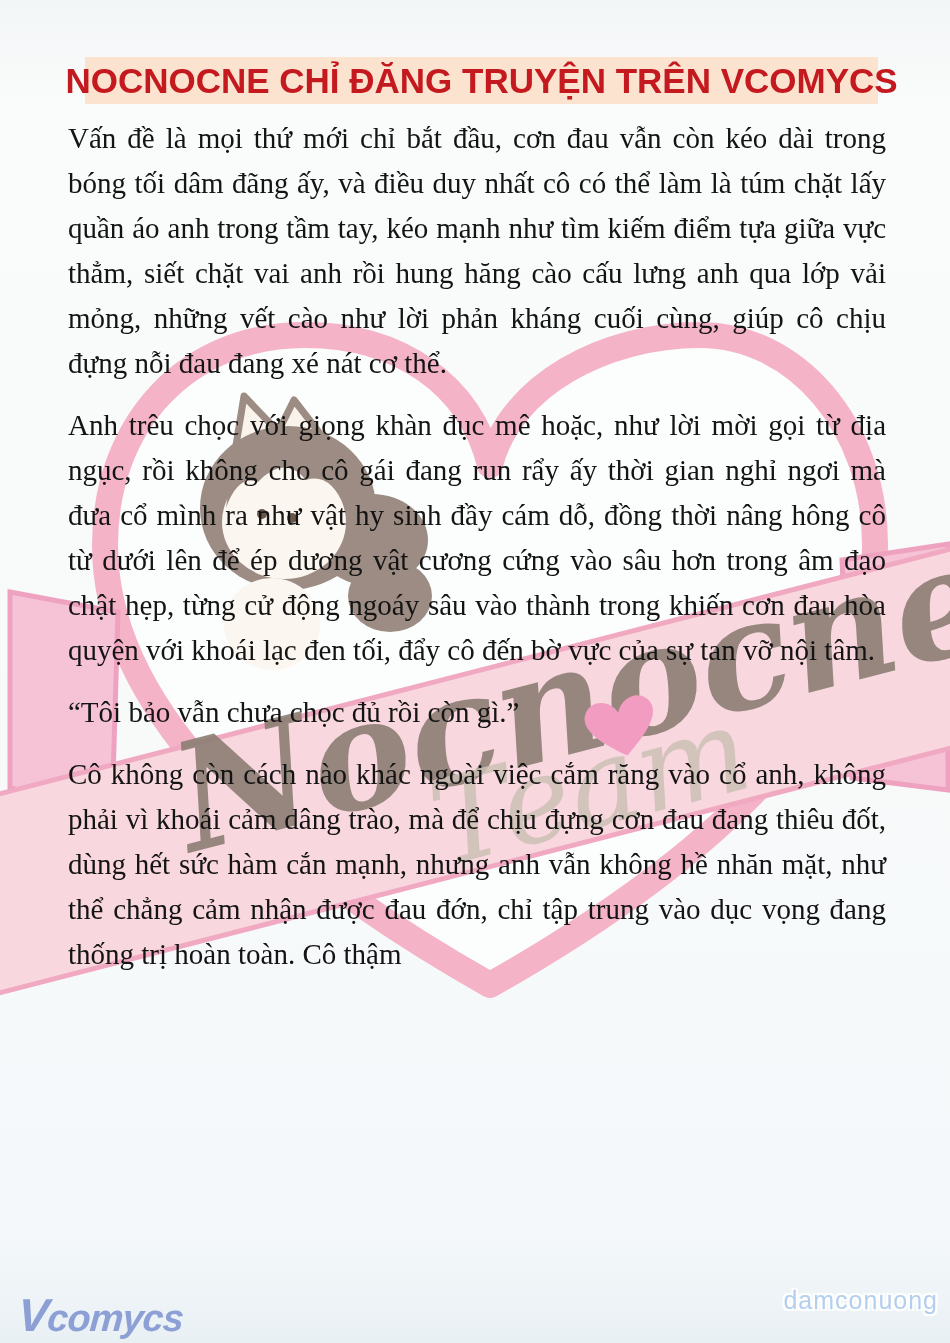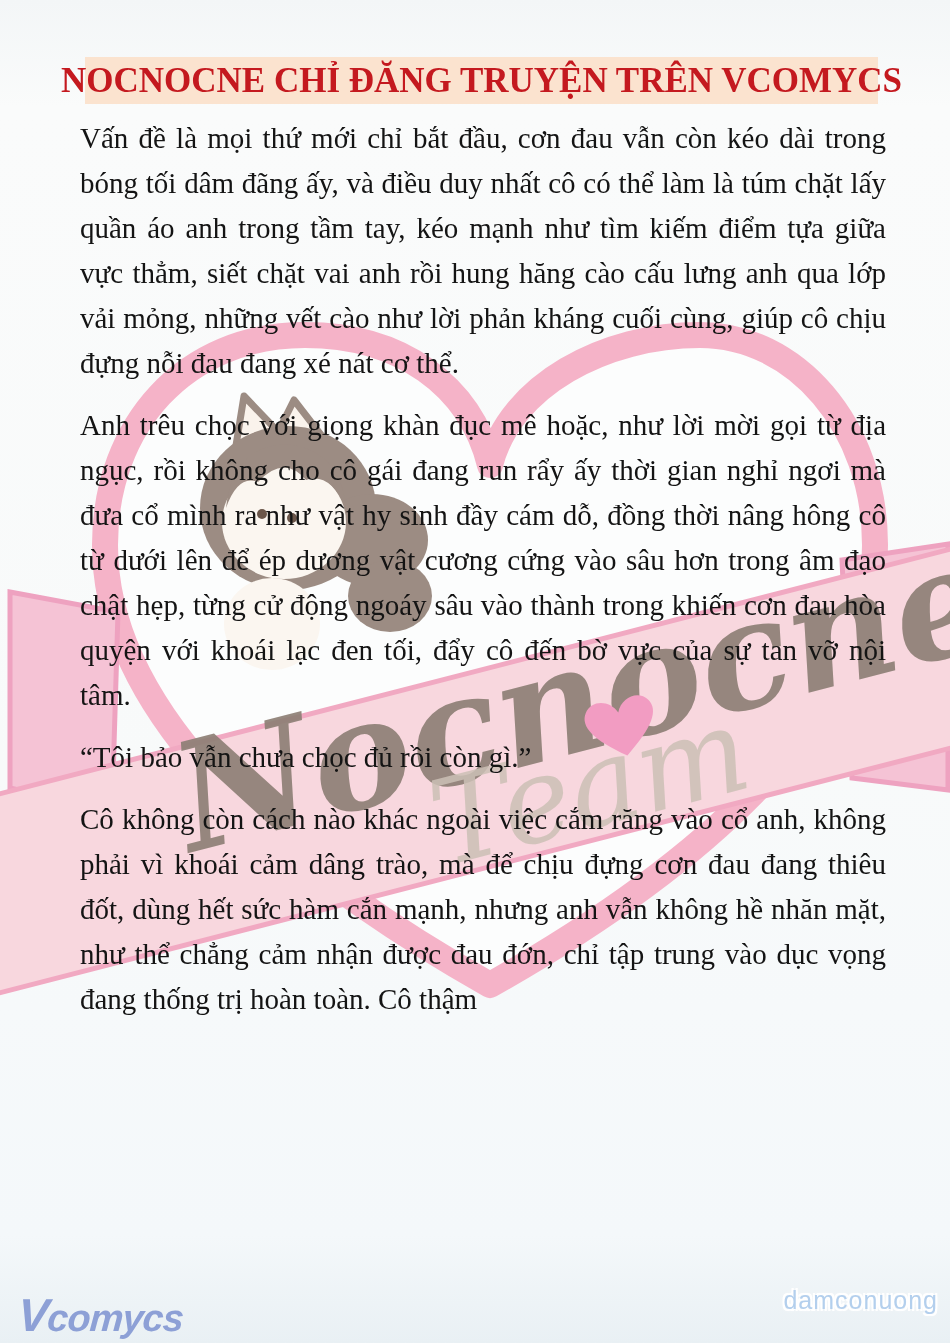--- a/index.html
+++ b/index.html
@@ -17,33 +17,33 @@
   .watermark-layer{
     position:absolute;inset:0;z-index:0;pointer-events:none;
   }
   .content-layer{
     position:absolute;inset:0;z-index:1;
   }
   .header-strip{
     position:absolute;left:85px;top:57px;width:793px;height:47px;
     background:#fbe3cf;
     display:flex;align-items:center;justify-content:center;
-    font-family:Liberation Serif, serif;
+    font-family:Liberation Sans, sans-serif;
     font-weight:bold;
     font-size:35px;
     color:#c4191f;
     white-space:nowrap;
     letter-spacing:0px;
   }
   .text-column{
     position:absolute;left:68px;top:116px;width:818px;
     font-size:29px;line-height:45px;color:#141414;
     text-align:justify;
   }
-  .text-column p{margin:0 0 17px 12px;}
+  .text-column p{margin:0 0 17px 0;}
   .footer-logo{
     position:absolute;left:18px;top:1288px;
     font-family:"Liberation Sans", sans-serif;
     font-weight:bold;font-style:italic;
     font-size:38px;color:#8da0d6;
     letter-spacing:-1px;
     transform:skewX(-4deg);
   }
   .footer-logo::first-letter{font-size:46px;}
   .footer-credit{

